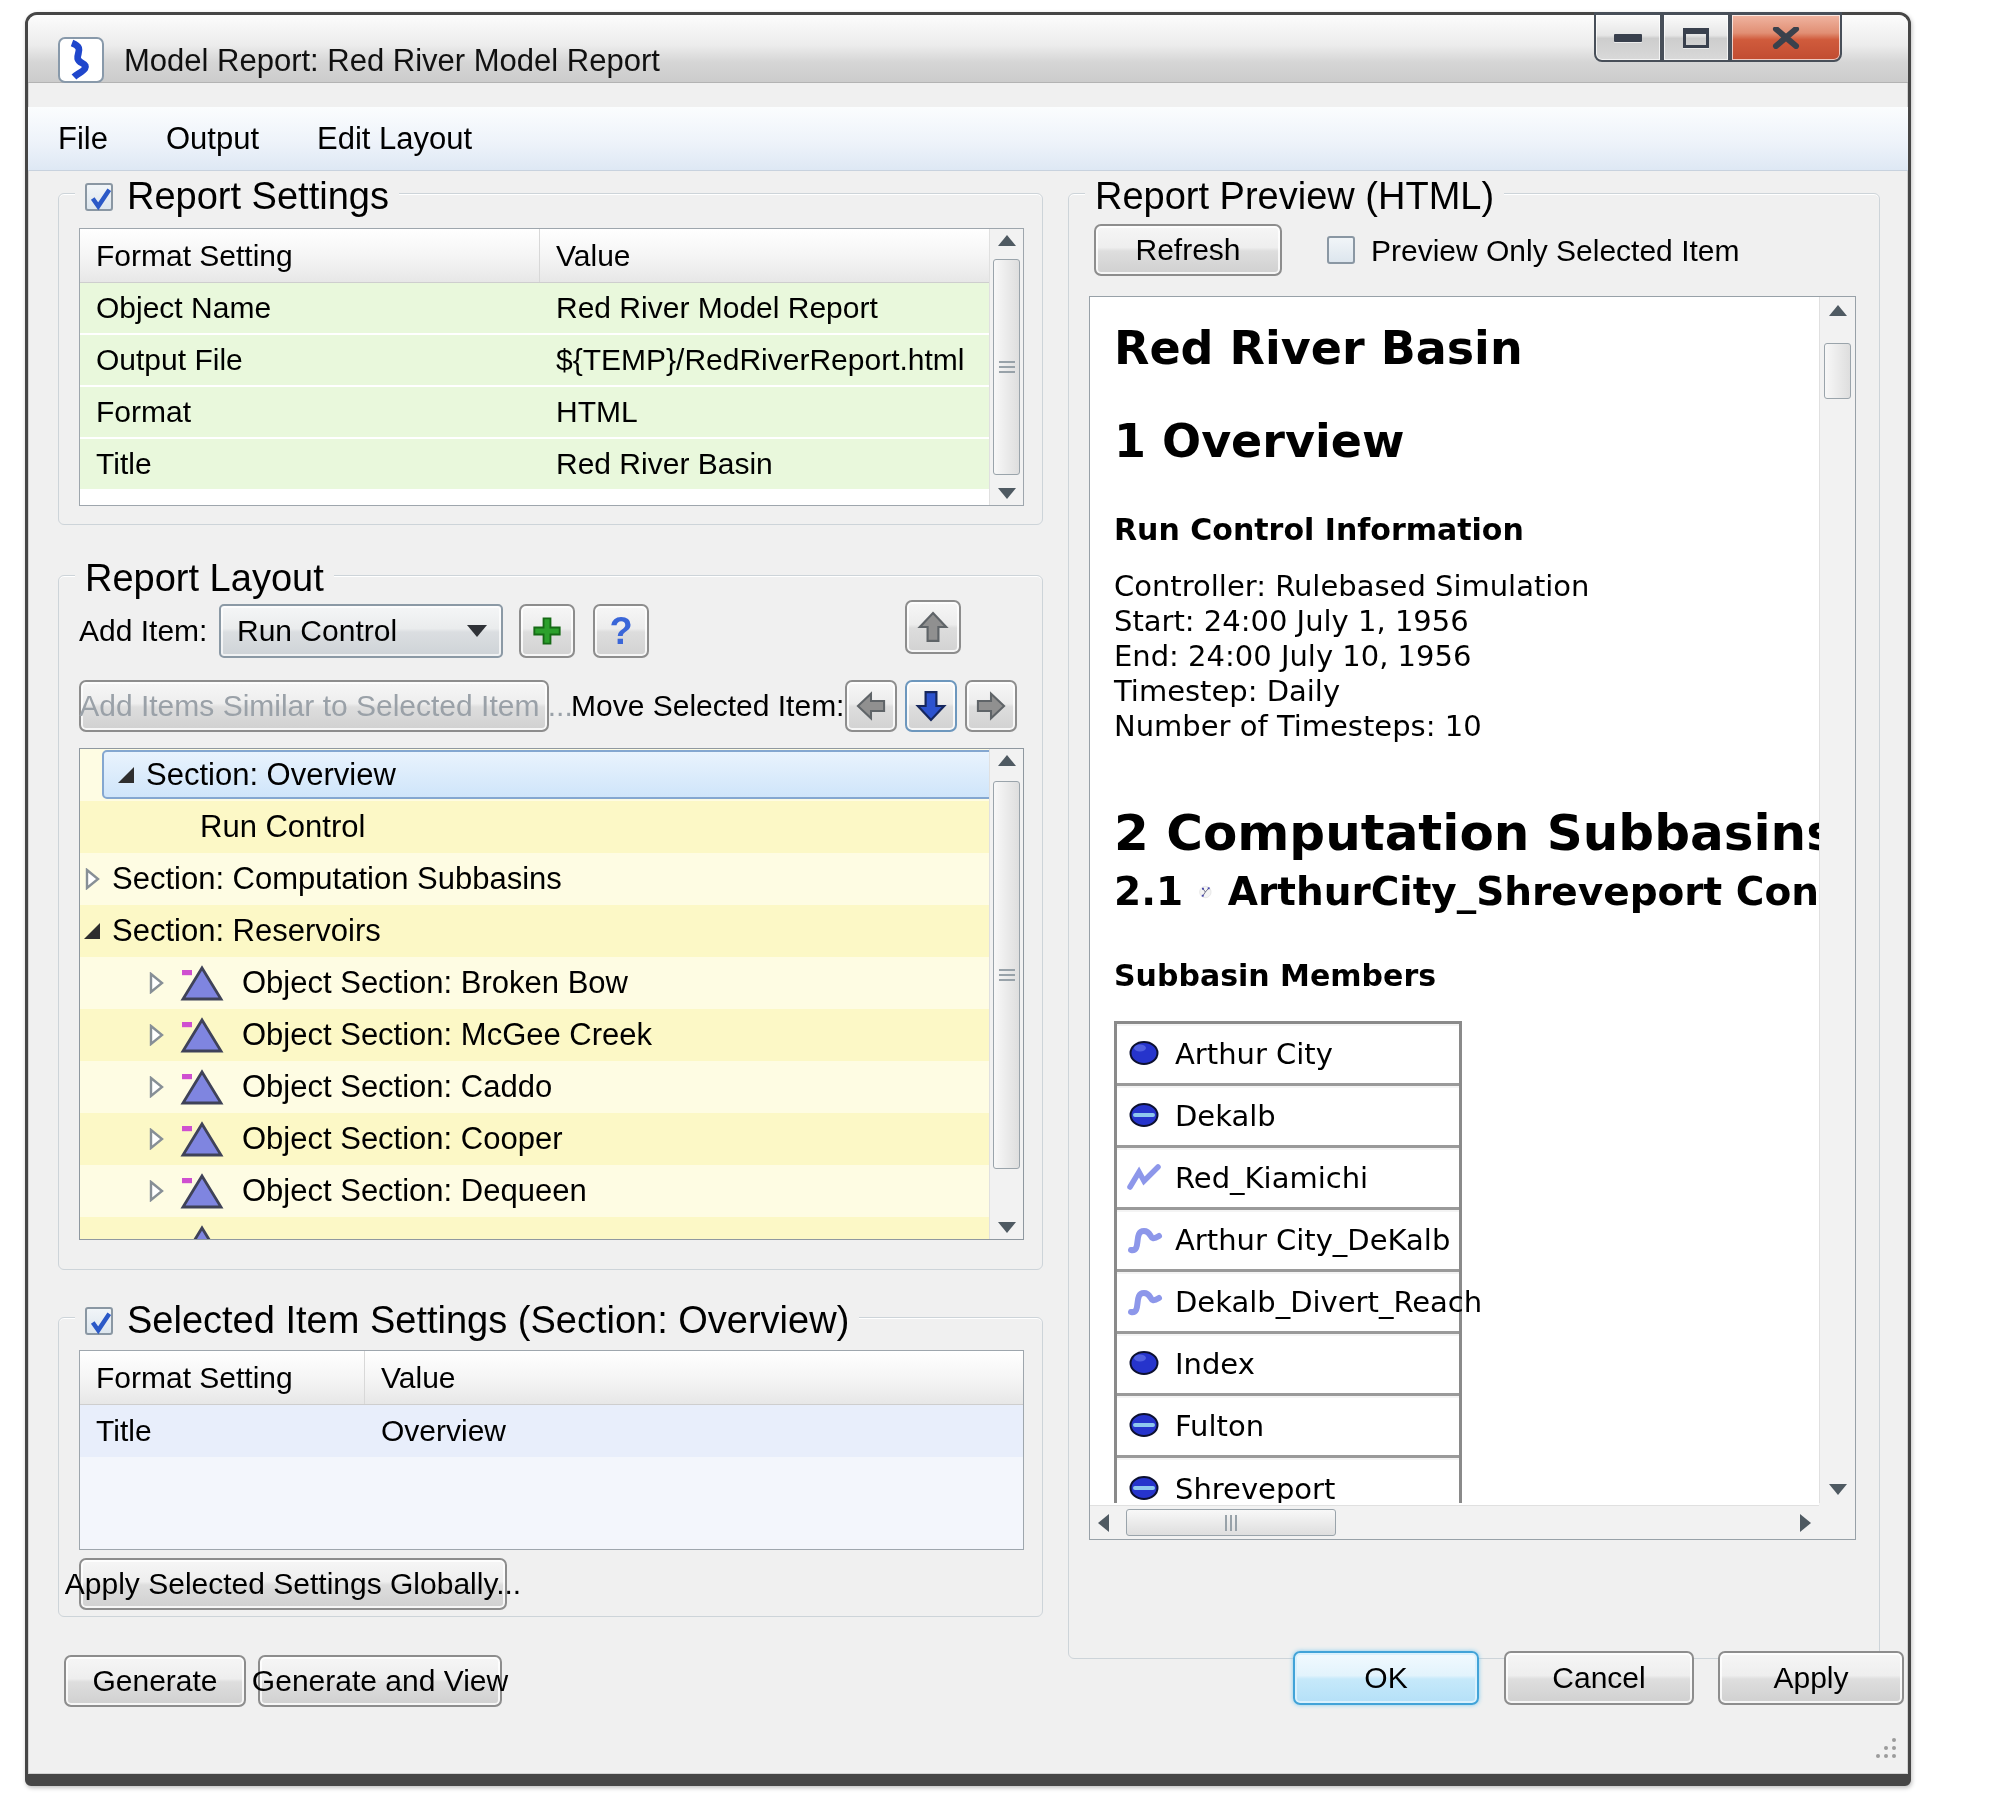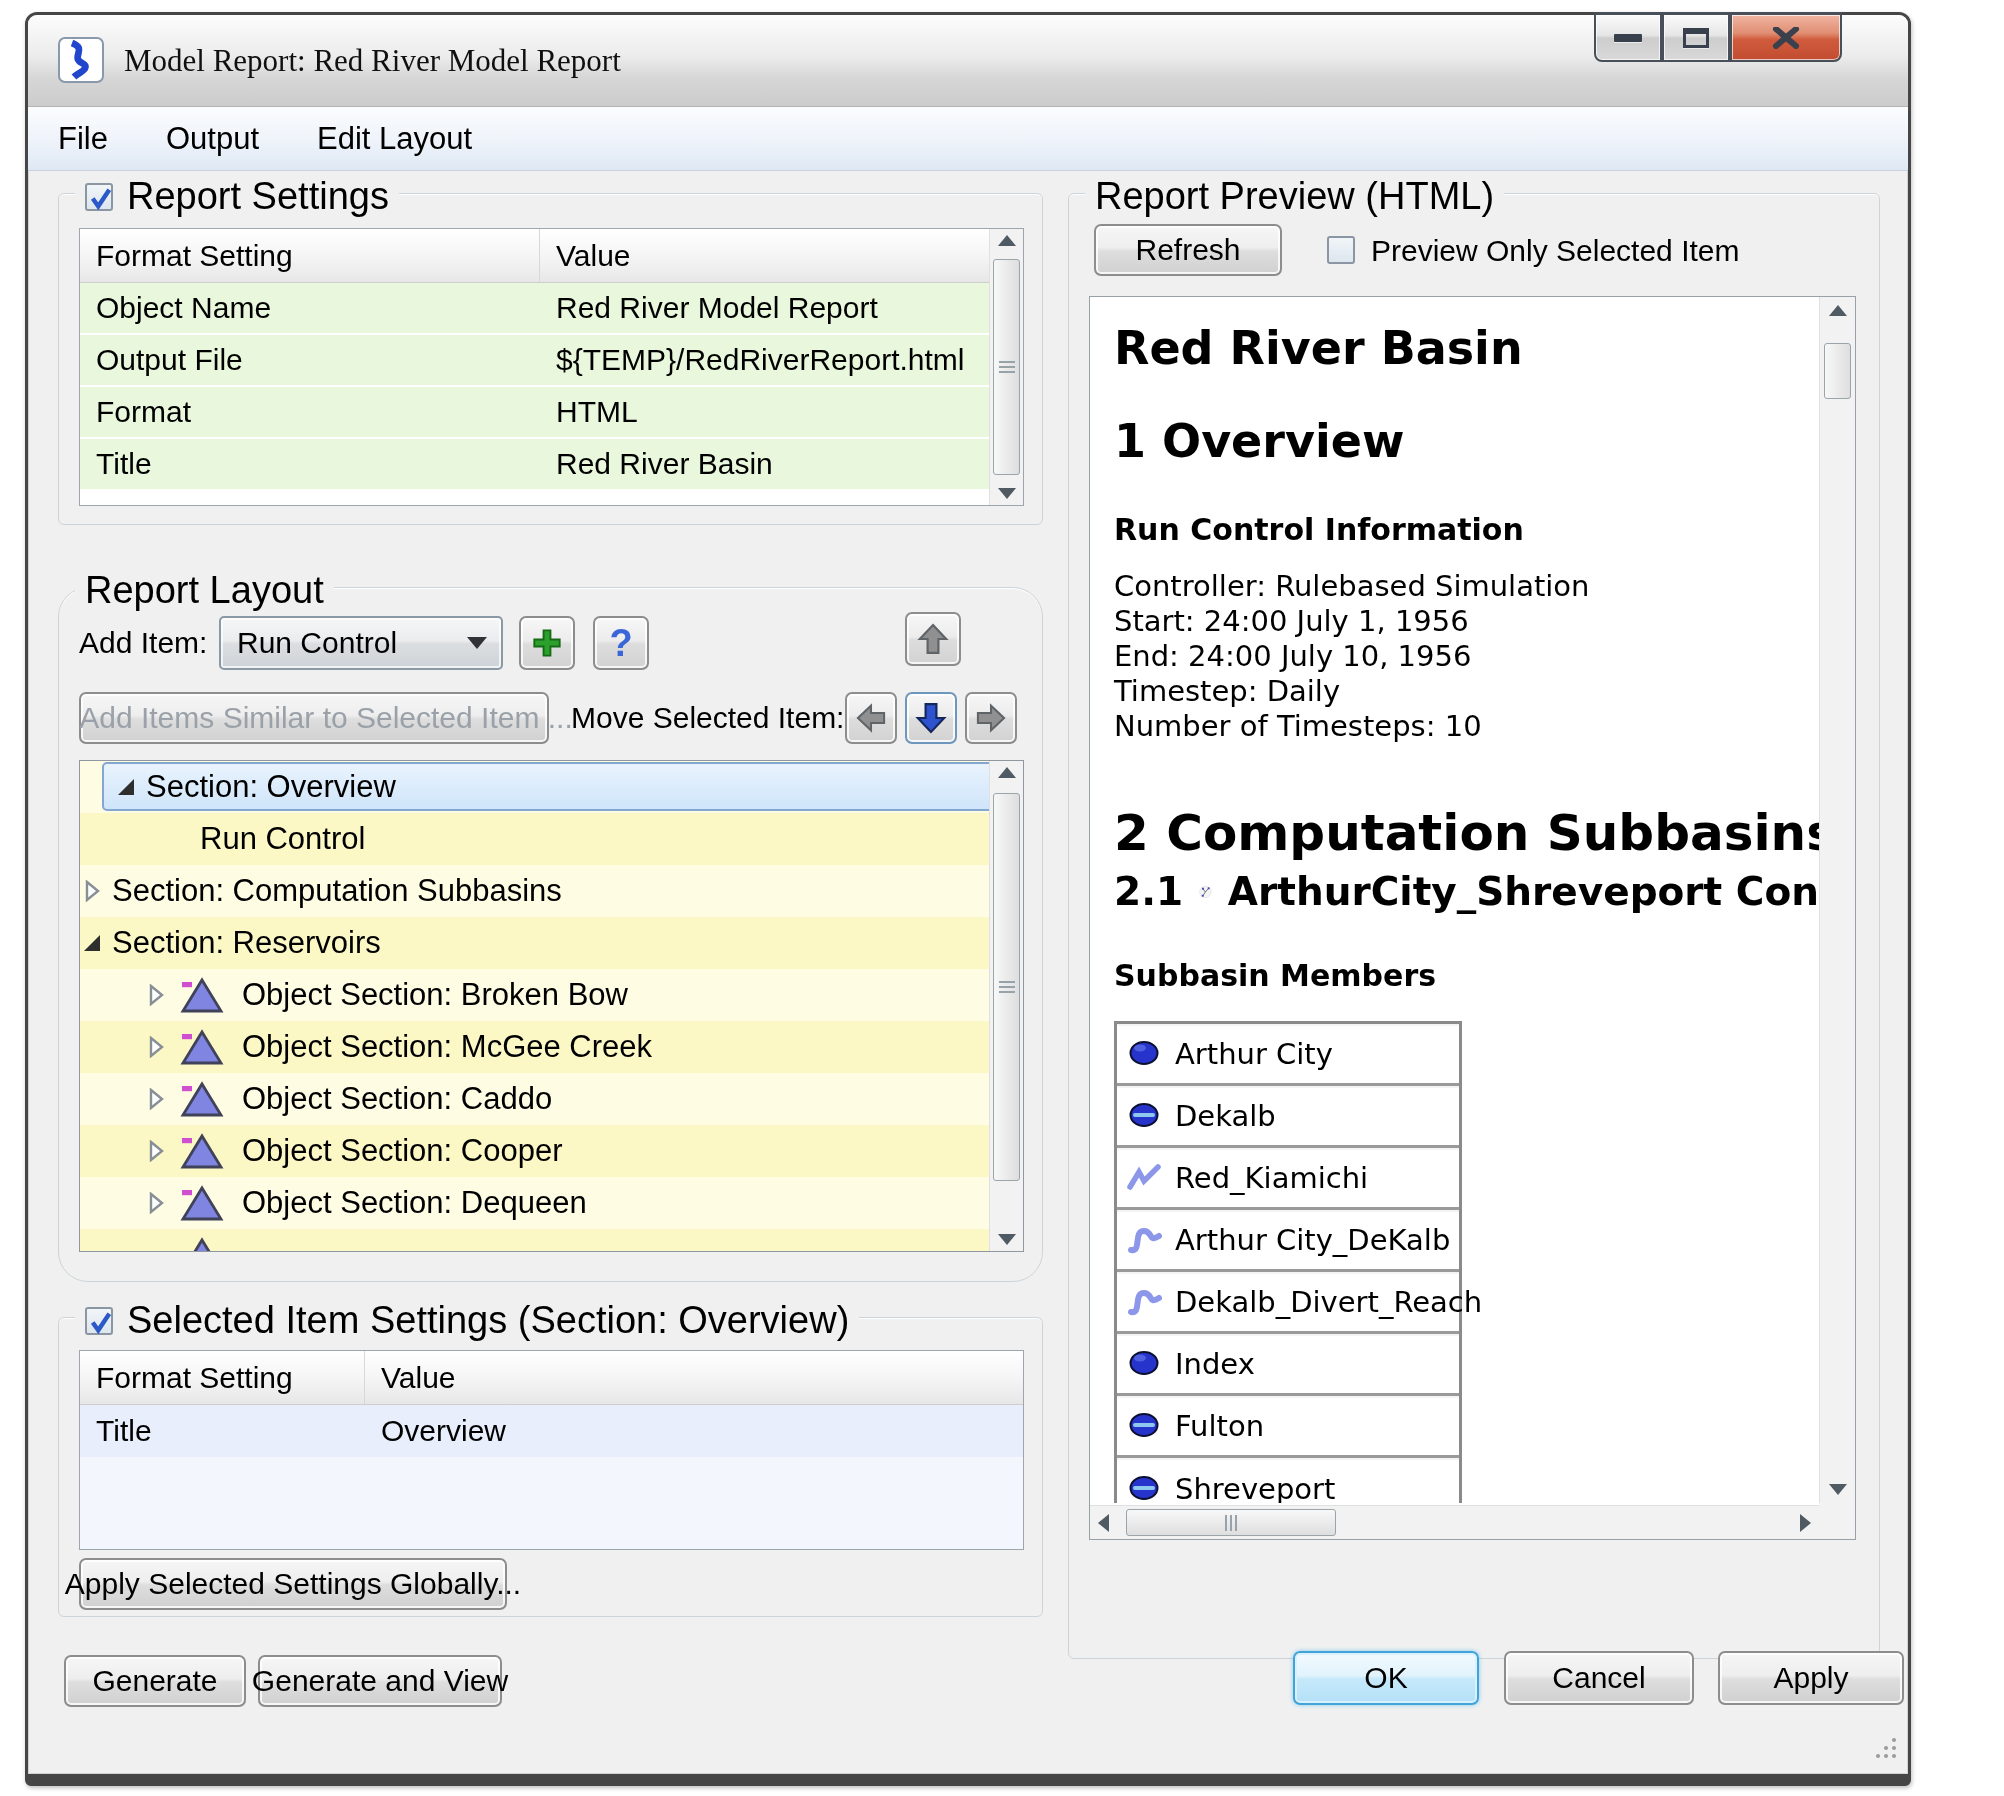--- a/index.html
+++ b/index.html
@@ -3,22 +3,22 @@
 <meta charset="utf-8">
 <style>
   html,body { margin:0; padding:0; background:#fff; }
   body { width:2004px; height:1796px; position:relative; font-family:"Liberation Sans",sans-serif; color:#000; overflow:hidden; }
   * { box-sizing:border-box; }
 
   
   .window { position:absolute; left:25px; top:12px; width:1886px; height:1774px;
     border:3px solid #464646; border-bottom-width:12px; border-radius:12px 12px 6px 6px;
     background:#f0f0f0; box-shadow:inset 0 0 0 1px #d2d2d2, 1px 2px 4px rgba(0,0,0,.25); }
-  .titlebar { position:absolute; left:0; right:0; top:0; height:92px; border-radius:9px 9px 0 0;
-    background:linear-gradient(#fcfcfc,#ececec 45%,#d6d6d6 70%,#cccccc); border-bottom:1px solid #b3b3b3;font-family:Liberation Serif, serif; }
+  .titlebar { position:absolute; left:0; right:0; top:0; height:68px; border-radius:9px 9px 0 0;
+    background:linear-gradient(#fcfcfc,#ececec 45%,#d6d6d6 70%,#cccccc); border-bottom:1px solid #b3b3b3; }
   .title-icon { position:absolute; left:30px; top:22px; width:46px; height:46px; }
   .title-text { position:absolute; left:96px; top:28px; font-size:31px; color:#101010; white-space:nowrap; }
   .caption-buttons { position:absolute; top:-3px; right:66px; display:flex; }
   .cap-btn { width:68px; height:50px; border:2px solid #484f59; border-top-width:3px;
     background:linear-gradient(#fbfbfb,#e6e6e6 45%,#cdcdcd 52%,#d9d9d9);
     display:flex; align-items:center; justify-content:center; box-shadow:inset 0 0 0 1px rgba(255,255,255,.7); }
   .cap-btn.min { border-radius:0 0 0 8px; }
   .cap-btn.close { width:112px; border-radius:0 0 8px 0;
     background:linear-gradient(#f0b5a2,#e18f74 40%,#d05b3c 55%,#c14c31); }
   .glyph-min { width:28px; height:8px; background:#39404d; border-radius:1px; box-shadow:0 1px 0 rgba(255,255,255,.6); }
@@ -192,21 +192,21 @@
                 <i></i>
               </span>
           </div>
           <div class="sb-arr" style="bottom:6px; left:0; right:0;">
               <span class="tri-d"></span>
             </div>
         </div>
       </div>
     </div>
 
-    <div class="gbox" style="left:30px; top:416px; width:985px; height:695px;border-radius:30px;">
+    <div class="gbox" style="left:30px; top:404px; width:985px; height:695px;">
       <div class="gbox-label">Report Layout</div>
 
       <span style="position:absolute; left:20px; top:28px; height:54px; display:flex; align-items:center; font-size:30px;">Add Item:</span>
 
       <div class="combo" style="left:160px; top:28px; width:284px; height:54px;">
         <span>Run Control</span>
         <span class="combo-arrow">
             <span class="tri-dn-sm"></span>
           </span>
       </div>

